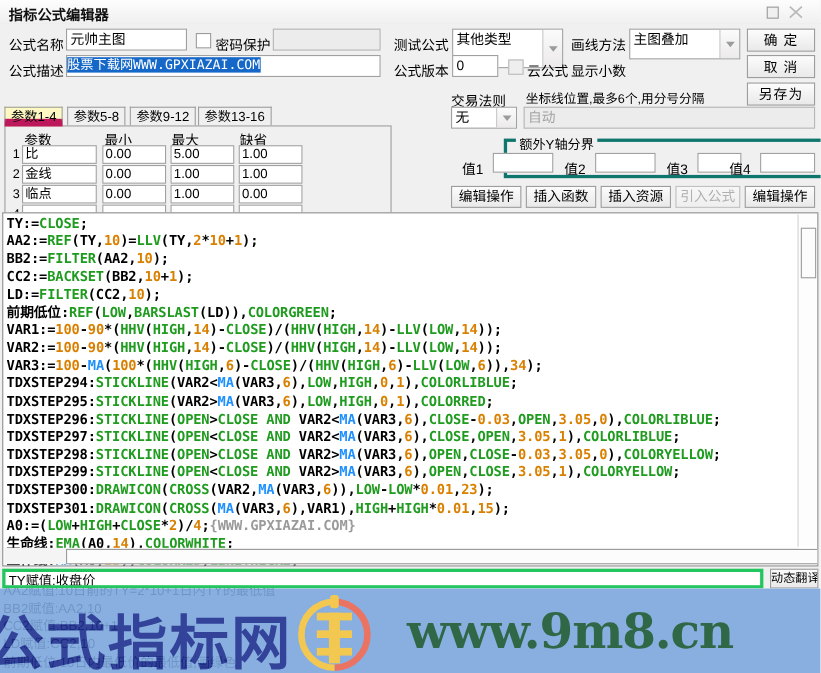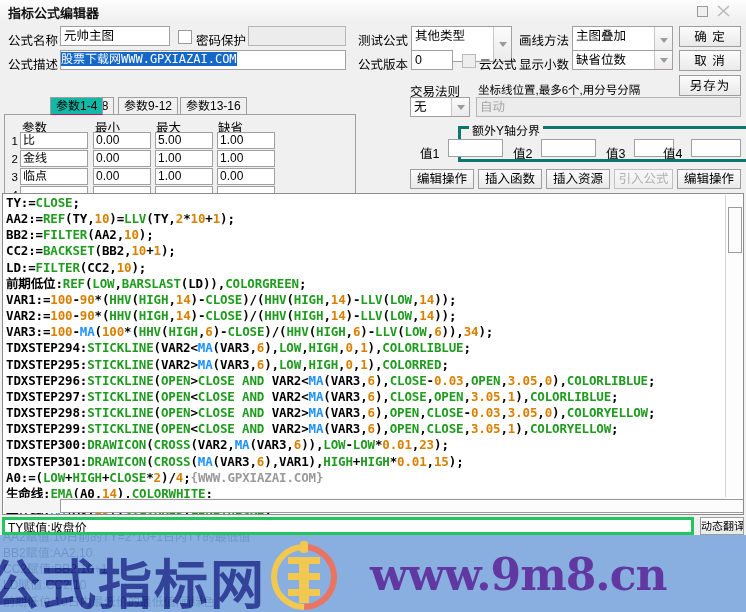--- a/index.html
+++ b/index.html
@@ -76,21 +76,21 @@
   
   .selhl{background:#1568c8;color:#fff;font-family:"DejaVu Sans Mono",monospace;font-size:12px;}
 
   
   .tabs{position:absolute;left:4px;top:76px;height:18px;}
   .tab{
     position:absolute;top:0;height:18px;box-sizing:border-box;
     background:#f0f0f0;border:1px solid #9f9f9f;border-bottom:none;
     font-size:12px;line-height:16px;padding:0 5px;white-space:nowrap;
   }
-  .tab.active{background:#14b8a6;border-bottom:1px solid #be185d;z-index:3;margin-left:46px;}
+  .tab.active{background:#fef9c3;border-bottom:7px solid #be185d;z-index:3;}
   .panel{
     position:absolute;left:4px;top:93px;width:352px;height:84px;
     background:#f0f0f0;border:1px solid #9f9f9f;box-sizing:border-box;
   }
   .phdr{position:absolute;font-size:12.5px;}
   .rown{position:absolute;font-size:11.5px;width:10px;text-align:right;}
   .pin{
     position:absolute;height:17px;background:#fff;border:1px solid #a0a0a0;
     box-sizing:border-box;font-size:12px;padding:0 2px;line-height:15px;
     font-family:"Liberation Sans","DejaVu Sans",sans-serif;overflow:hidden;
@@ -169,21 +169,21 @@
   }
   .bn-cn{
     position:absolute;left:-14px;top:6px;
     font-family:"DejaVu Sans","Liberation Sans",sans-serif;
     font-weight:bold;font-size:54px;color:#172a8c;letter-spacing:2px;
     white-space:nowrap;
   }
   .bn-url{
     position:absolute;left:370px;top:14px;
     font-family:"DejaVu Serif","Liberation Serif",serif;
-    font-weight:bold;font-size:44px;color:#4c1d95;letter-spacing:-1px;
+    font-weight:bold;font-size:44px;color:#14532d;letter-spacing:-1px;
     white-space:nowrap;
   }
   .logo{position:absolute;left:268px;top:4px;width:72px;height:72px;}
 </style>
 </head>
 <body>
 
 <div id="app">
 
   <div class="titlebar">
@@ -226,24 +226,20 @@
       <span class="selhl">股票下载网WWW.GPXIAZAI.COM</span>
     </div>
 
     <div class="lbl" style="left:358px;top:33px;">公式版本</div>
     <div class="txt" style="left:411px;top:29px;width:42px;height:20px;">0</div>
 
     <div class="ckbox dim" style="left:462px;top:33px;"></div>
     <div class="lbl" style="left:479px;top:33px;">云公式</div>
 
     <div class="lbl" style="left:519px;top:33px;">显示小数</div>
-    <div class="sel" style="left:572px;top:29px;width:101px;height:20px;">
-      <span>缺省位数</span>
-      <span class="arw"></span>
-    </div>
 
     <div class="btn" style="left:679px;top:29px;width:62px;height:21px;">取  消</div>
 
     <div class="lbl" style="left:410px;top:60px;">交易法则</div>
     <div class="lbl" style="left:478px;top:60px;font-size:11.5px;">坐标线位置,最多6个,用分号分隔</div>
     <div class="btn" style="left:679px;top:54px;width:62px;height:21px;">另存为</div>
 
     <div class="sel" style="left:410px;top:76px;width:60px;height:20px;">
       <span>无</span>
       <span class="arw"></span>

